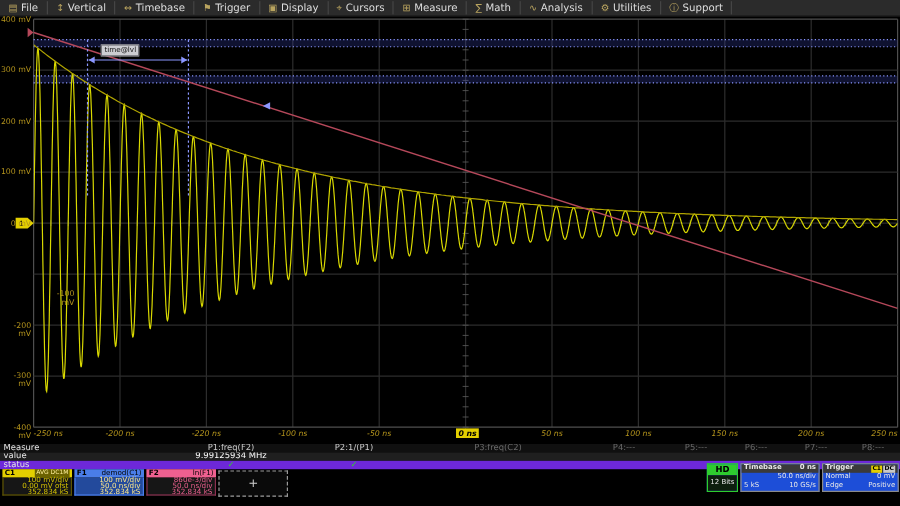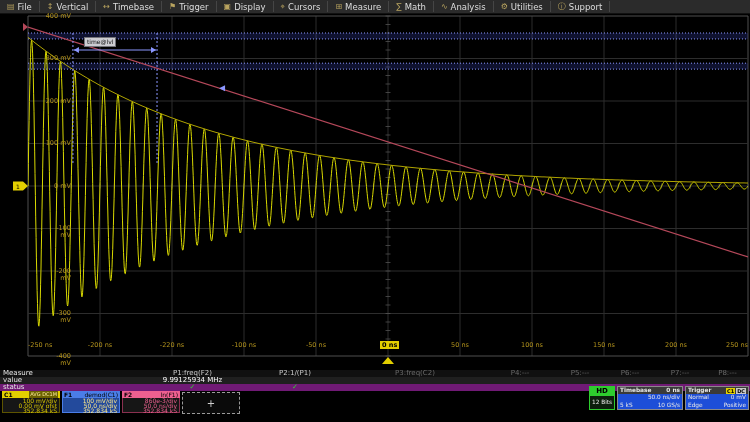--- a/index.html
+++ b/index.html
@@ -6,31 +6,31 @@
   #screen{position:relative;width:750px;height:422px;background:#000;overflow:hidden;
           font-family:"DejaVu Sans",sans-serif;-webkit-font-smoothing:antialiased;}
   
   #menubar{position:absolute;top:0;left:0;width:750px;height:13px;background:#2b2b2b;
            border-bottom:1px solid #111;display:flex;align-items:center;font-size:8.5px;color:#ddd;}
   .mi{display:flex;align-items:center;gap:3px;padding:0 7px;height:11px;border-right:1px solid #454545;cursor:default;}
   .mico{font-size:8px;color:#b9a45f;line-height:1;}
   
   #plot{position:absolute;top:0;left:0;width:750px;height:372px;}
   #scope-svg{position:absolute;top:0;left:0;}
-  .ylab{position:absolute;left:0;width:26px;text-align:right;font-size:6.5px;color:#b3931c;line-height:7px;margin-left:45px;}
-  .xlab{position:absolute;top:341px;font-size:6.5px;color:#b3931c;line-height:8px;text-align:center;}
+  .ylab{position:absolute;left:0;width:26px;text-align:right;font-size:6.5px;color:#b3931c;line-height:7px;}
+  .xlab{position:absolute;top:357px;font-size:6.5px;color:#b3931c;line-height:8px;text-align:center;font-style:italic;}
   .xlab.hl{background:#e3cf00;color:#000;padding:0 2px;font-weight:bold;}
   #tal-label{position:absolute;left:84px;top:37px;background:#cdcdd2;color:#101010;font-size:6px;
              line-height:8px;padding:0 2px;border:1px solid #73737a;z-index:6;}
   
   #measure{position:absolute;top:370px;left:0;width:750px;font-size:7px;color:#ccc;z-index:4;}
   .mrow{display:flex;height:7px;line-height:7px;}
   .mrow.r0{background:#101010;}
   .mrow.r1{background:#1f1f1f;}
-  .mrow.r2{background:#701a75;}
+  .mrow.r2{background:#6d28d9;}
   .mlbl{width:140px;padding-left:3px;box-sizing:border-box;color:#e6e6e6;}
   .mcell{text-align:center;overflow:hidden;white-space:nowrap;}
   .mcell.dim{color:#6a6a6a;}
   .mcell.val{color:#fff;}
   .mcell.check{color:#33cc33;font-size:7px;}
   
   #descriptors{position:absolute;top:391px;left:2px;display:flex;gap:2px;z-index:4;}
   .dbox{width:58px;height:22px;font-size:6px;}
   .dhead{height:7px;display:flex;justify-content:space-between;align-items:center;
          padding:0 2px;font-weight:bold;line-height:7px;}
@@ -259,21 +259,21 @@
         <text x="16" y="188.5" font-size="6" fill="#000" font-family="DejaVu Sans">1</text>
         <polygon points="382,364 394,364 388,357" fill="#e3cf00"></polygon>
       </svg>
     <div id="tal-label">time@lvl</div>
 
   <div class="ylab" style="top: 12.5px;">400 mV</div>
       <div class="ylab" style="top: 55px;">300 mV</div>
       <div class="ylab" style="top: 97.5px;">200 mV</div>
       <div class="ylab" style="top: 140px;">100 mV</div>
       <div class="ylab" style="top: 182.5px;">0 mV</div>
-      <div class="ylab" style="top: 225px;">-100 mV</div>
+      <div class="ylab" style="top: 242px; padding-left: 36px;">-100 mV</div>
       <div class="ylab" style="top: 267.5px;">-200 mV</div>
       <div class="ylab" style="top: 310px;">-300 mV</div>
       <div class="ylab" style="top: 352.5px;">-400 mV</div>
       <div class="xlab" style="width: 38px; left: 28px; text-align: left;">-250 ns</div>
       <div class="xlab" style="width: 38px; left: 81px;">-200 ns</div>
       <div class="xlab" style="width: 38px; left: 153px;">-220 ns</div>
       <div class="xlab" style="width: 38px; left: 225px;">-100 ns</div>
       <div class="xlab" style="width: 38px; left: 297px;">-50 ns</div>
       <div class="xlab hl" style="width: auto; left: 380px;">0 ns</div>
       <div class="xlab" style="width: 38px; left: 441px;">50 ns</div>

